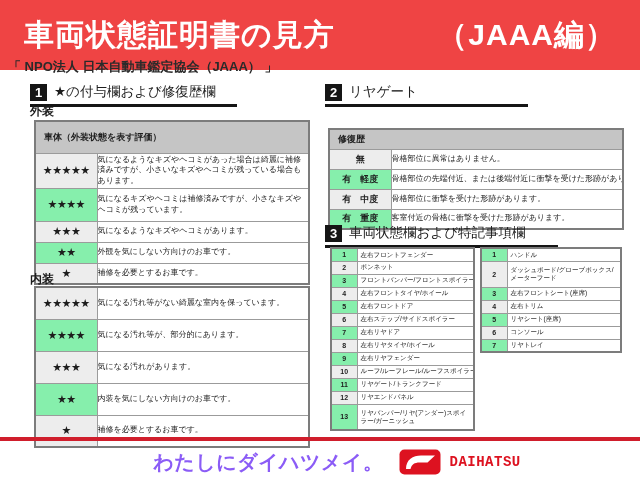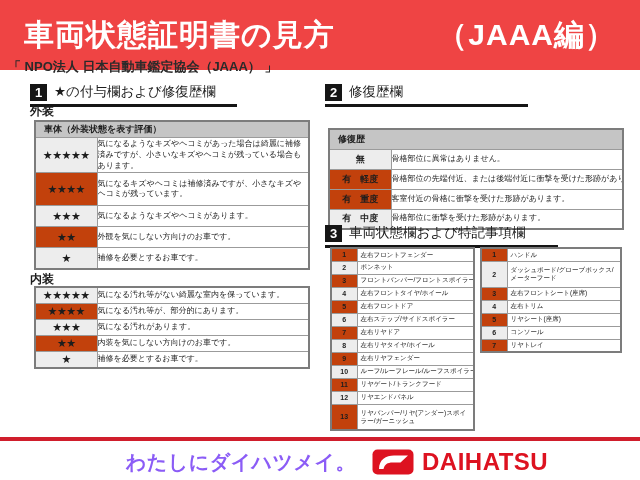--- a/index.html
+++ b/index.html
@@ -32,41 +32,41 @@
   table.tbl{position:absolute;border-collapse:collapse;table-layout:fixed;
             border:2px solid #7c7c7c;background:#fff;}
   table.tbl td{border:1px solid #9b9b9b;overflow:hidden;}
   .th-row td{background:#c5c5c5;font-size:9px;font-weight:bold;padding-left:8px;}
   .label-cell{text-align:center;font-weight:bold;}
   .stars{font-size:11px;letter-spacing:-0.5px;}
   .grade{font-size:9px;}
   .desc-cell{font-size:8px;padding:1px 0;line-height:1.35;}
   .nowrap{white-space:nowrap;}
   .lt{background:#ededed;}
-  .dk{background:#c2410c;}
+  .dk{background:#86efac;}
 
   #ext-table{top:120px;left:34px;width:276px;}
   #int-table{top:286px;left:34px;width:276px;}
   #rep-table{top:128px;left:328px;width:296px;}
   #parts-left{top:247px;left:330px;width:145px;}
   #parts-right{top:247px;left:480px;width:142px;}
 
-  tr.h35{height:35px;} tr.h33{height:33px;} tr.h21{height:21px;} tr.h20{height:16px;}
+  tr.h35{height:35px;} tr.h33{height:33px;} tr.h21{height:21px;} tr.h20{height:32px;}
   tr.h18{height:20px;margin-top:43px;} tr.h13{height:13px;} tr.h26{height:26px;}
 
   .num-cell{text-align:center;font-size:7px;font-weight:bold;}
   .part-cell{font-size:6.5px;padding:1px 3px;line-height:1.25;}
 
   
   .redline{position:absolute;top:437px;left:0;width:640px;height:4px;background:#d01e2c;}
   .footer{position:absolute;top:444px;left:0;width:640px;height:36px;display:flex;
           align-items:center;justify-content:center;gap:16px;padding-left:34px;box-sizing:border-box;}
   .slogan{font-size:20px;font-weight:bold;color:#8b5cf6;letter-spacing:0.5px;white-space:nowrap;}
   .brandwrap{display:flex;align-items:center;gap:8px;}
-  .brand-name{font-size:24px;font-weight:bold;color:#dd1220;letter-spacing:0.5px;}
+  .brand-name{font-size:14px;font-weight:bold;color:#dd1220;letter-spacing:0.5px;font-family:Liberation Mono, monospace;}
 </style>
 </head>
 <body>
 
 <div class="page">
 
   <div class="banner">
     <span class="banner-text">車両状態証明書の見方</span>
     <span class="banner-text">（JAAA編）</span>
   </div>
@@ -138,47 +138,47 @@
     </tr>
     <tr class="h20">
       <td class="label-cell stars lt">★</td>
       <td class="desc-cell nowrap">補修を必要とするお車です。</td>
     </tr>
   </tbody>
     </table>
 
   <div class="sec-head" id="sec2-head">
     <span class="sec-num">2</span>
-    <span class="sec-title">修復歴欄</span>
+    <span class="sec-title">リヤゲート</span>
   </div>
 
   <table class="tbl" id="rep-table">
     <colgroup>
         <col style="width:62px">
         <col>
       </colgroup>
     <tbody>
         <tr class="th-row h18">
       <td colspan="2">修復歴</td>
     </tr>
     <tr class="h18">
       <td class="label-cell grade lt">無</td>
       <td class="desc-cell nowrap">骨格部位に異常はありません。</td>
     </tr>
     <tr class="h18">
       <td class="label-cell grade dk">有　軽度</td>
       <td class="desc-cell nowrap">骨格部位の先端付近、または後端付近に衝撃を受けた形跡があります。</td>
     </tr>
     <tr class="h18">
+      <td class="label-cell grade lt">有　中度</td>
+      <td class="desc-cell nowrap">骨格部位に衝撃を受けた形跡があります。</td>
+    </tr>
+    <tr class="h18">
       <td class="label-cell grade dk">有　重度</td>
       <td class="desc-cell nowrap">客室付近の骨格に衝撃を受けた形跡があります。</td>
-    </tr>
-    <tr class="h18">
-      <td class="label-cell grade lt">有　中度</td>
-      <td class="desc-cell nowrap">骨格部位に衝撃を受けた形跡があります。</td>
     </tr>
   </tbody>
     </table>
 
   <div class="sec-head" id="sec3-head">
     <span class="sec-num">3</span>
     <span class="sec-title">車両状態欄および特記事項欄</span>
   </div>
 
   <table class="tbl" id="parts-left">

